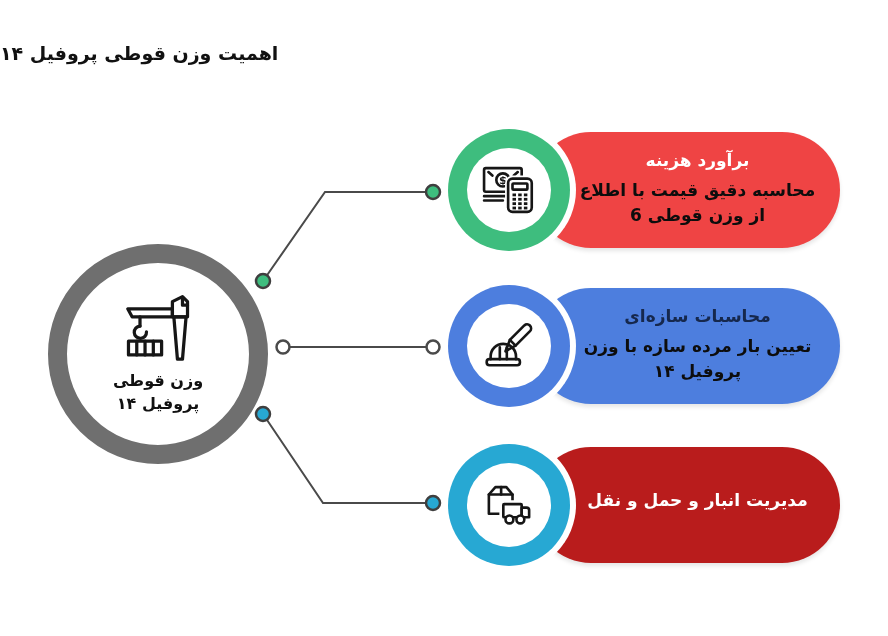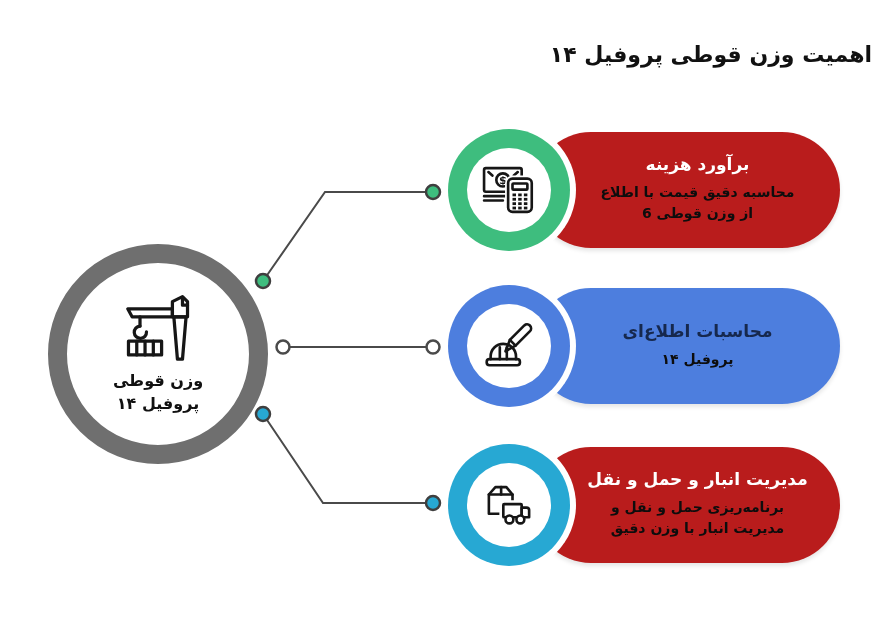--- a/index.html
+++ b/index.html
@@ -1,36 +1,36 @@
 <!DOCTYPE html>
 <html lang="fa"><head>
 <meta charset="utf-8">
 <style>
   html,body{margin:0;padding:0;background:#fff;}
   .canvas{position:relative;width:888px;height:636px;background:#fff;overflow:hidden;
           font-family:"DejaVu Sans",sans-serif;}
-  .page-title{position:absolute;top:42px;left:0;right:16px;text-align:right;
-    direction:rtl;font-size:22px;font-weight:700;color:#111;}
+  .page-title{position:absolute;top:42px;left:0;right:16px;text-align:left;
+    direction:rtl;font-size:19px;font-weight:700;color:#111;}
   
   .hub{position:absolute;left:48px;top:244px;width:220px;height:220px;border-radius:50%;
     border:19px solid #6f6f6f;background:#fff;box-sizing:border-box;
     display:flex;flex-direction:column;align-items:center;justify-content:center;}
   .hub-label{direction:rtl;text-align:center;font-size:16px;font-weight:700;color:#111;line-height:1.45;}
   .hub-icon{margin-bottom:4px;}
   
   .connector-layer{position:absolute;left:0;top:0;width:888px;height:636px;z-index:1;pointer-events:none;}
   
   .card{position:absolute;left:448px;width:392px;height:116px;z-index:2;}
   .card.c0{top:132px;} .card.c1{top:288px;} .card.c2{top:447px;}
   .pill{position:absolute;left:85px;right:0;top:0;bottom:0;border-radius:58px;
     background:#888;box-shadow:0 3px 4px rgba(0,0,0,.10);
     display:flex;flex-direction:column;justify-content:center;align-items:center;
     padding:6px 30px 8px 52px;box-sizing:border-box;direction:rtl;}
   .card-title{font-size:17px;font-weight:700;color:#fff;margin-bottom:8px;white-space:nowrap;}
-  .card-body{font-size:14px;font-weight:700;color:#0d0d0d;line-height:1.5;text-align:center;white-space:nowrap;}
+  .card-body{font-size:17px;font-weight:700;color:#0d0d0d;line-height:1.5;text-align:center;white-space:nowrap;}
   .badge{position:absolute;left:0;top:-3px;width:122px;height:122px;border-radius:50%;
     background:#888;box-shadow:0 0 0 6px #fff;}
   .badge-inner{position:absolute;left:19px;top:19px;width:84px;height:84px;border-radius:50%;
     background:#fff;display:flex;align-items:center;justify-content:center;}
   svg{display:block;}
 </style>
 </head>
 <body>
 
 <div class="canvas">
@@ -66,21 +66,21 @@
         <path d="M20.5 67 V86 M32 67 V86 M43.5 67 V86"></path>
       </svg>
     </span>
     <div class="hub-label">
       <div>وزن قوطی</div>
       <div>پروفیل ۱۴</div>
     </div>
   </div>
 
   <div class="card c0">
-    <div class="pill" style="background: #b91c1c;">
+    <div class="pill" style="background: #ef4444;">
       <div class="card-title" style="color: rgb(255, 255, 255);">برآورد هزینه</div>
       <div class="card-body">
         <div>محاسبه دقیق قیمت با اطلاع</div>
         <div>از وزن قوطی 6</div>
       </div>
     </div>
     <div class="badge" style="background: rgb(62, 189, 126);">
       <div class="badge-inner">
         <svg width="56" height="56" viewBox="0 0 64 64" fill="none" stroke="#161616" stroke-width="3" stroke-linejoin="round" stroke-linecap="round">
           <rect x="3.5" y="7" width="43" height="27" rx="2"></rect>
@@ -105,45 +105,42 @@
               <rect x="42.5" y="51" width="4" height="3.2"></rect>
               <rect x="49" y="51" width="4" height="3.2"></rect>
           </g>
         </svg>
       </div>
     </div>
   </div>
 
   <div class="card c1">
     <div class="pill" style="background: rgb(77, 126, 222);">
-      <div class="card-title" style="color: rgb(22, 40, 77);">محاسبات اطلاع‌ای</div>
+      <div class="card-title" style="color: rgb(22, 40, 77);">محاسبات سازه‌ای</div>
       <div class="card-body">
+        <div>تعیین بار مرده سازه با وزن</div>
         <div>پروفیل ۱۴</div>
       </div>
     </div>
     <div class="badge" style="background: rgb(77, 126, 222);">
       <div class="badge-inner">
         <svg width="56" height="56" viewBox="0 0 64 64" fill="none" stroke="#161616" stroke-width="3" stroke-linejoin="round" stroke-linecap="round">
           <path d="M28 38 L33 25 L49.5 8.5 a4.6 4.6 0 0 1 6.5 6.5 L39.5 31.5 Z"></path>
           <path d="M33 25 L39.5 31.5"></path>
           <path d="M11 47 v-3 a14.5 14.5 0 0 1 29 0 v3"></path>
           <path d="M21.5 33.5 V47 M29.5 33.5 V47"></path>
           <rect x="6.5" y="47" width="38" height="7" rx="3.2"></rect>
         </svg>
       </div>
     </div>
   </div>
 
   <div class="card c2">
     <div class="pill" style="background: #b91c1c;">
       <div class="card-title" style="color: rgb(255, 255, 255);">مدیریت انبار و حمل و نقل</div>
-      <div class="card-body">
-        <div>برنامه‌ریزی حمل و نقل و</div>
-        <div>مدیریت انبار با وزن دقیق</div>
-      </div>
     </div>
     <div class="badge" style="background: rgb(39, 168, 211);">
       <div class="badge-inner">
         <svg width="56" height="56" viewBox="0 0 64 64" fill="none" stroke="#161616" stroke-width="3" stroke-linejoin="round" stroke-linecap="round">
           <rect x="9" y="20" width="27" height="22"></rect>
           <path d="M9 20 L16.5 11.5 H29 L36 20"></path>
           <path d="M23 11.5 V20"></path>
           <g stroke="#fff" stroke-width="9">
             <rect x="25.5" y="31" width="21" height="15" rx="1"></rect>
             <path d="M46.5 35 h5.5 a3 3 0 0 1 3 3 v8 h-8.5 z"></path>

